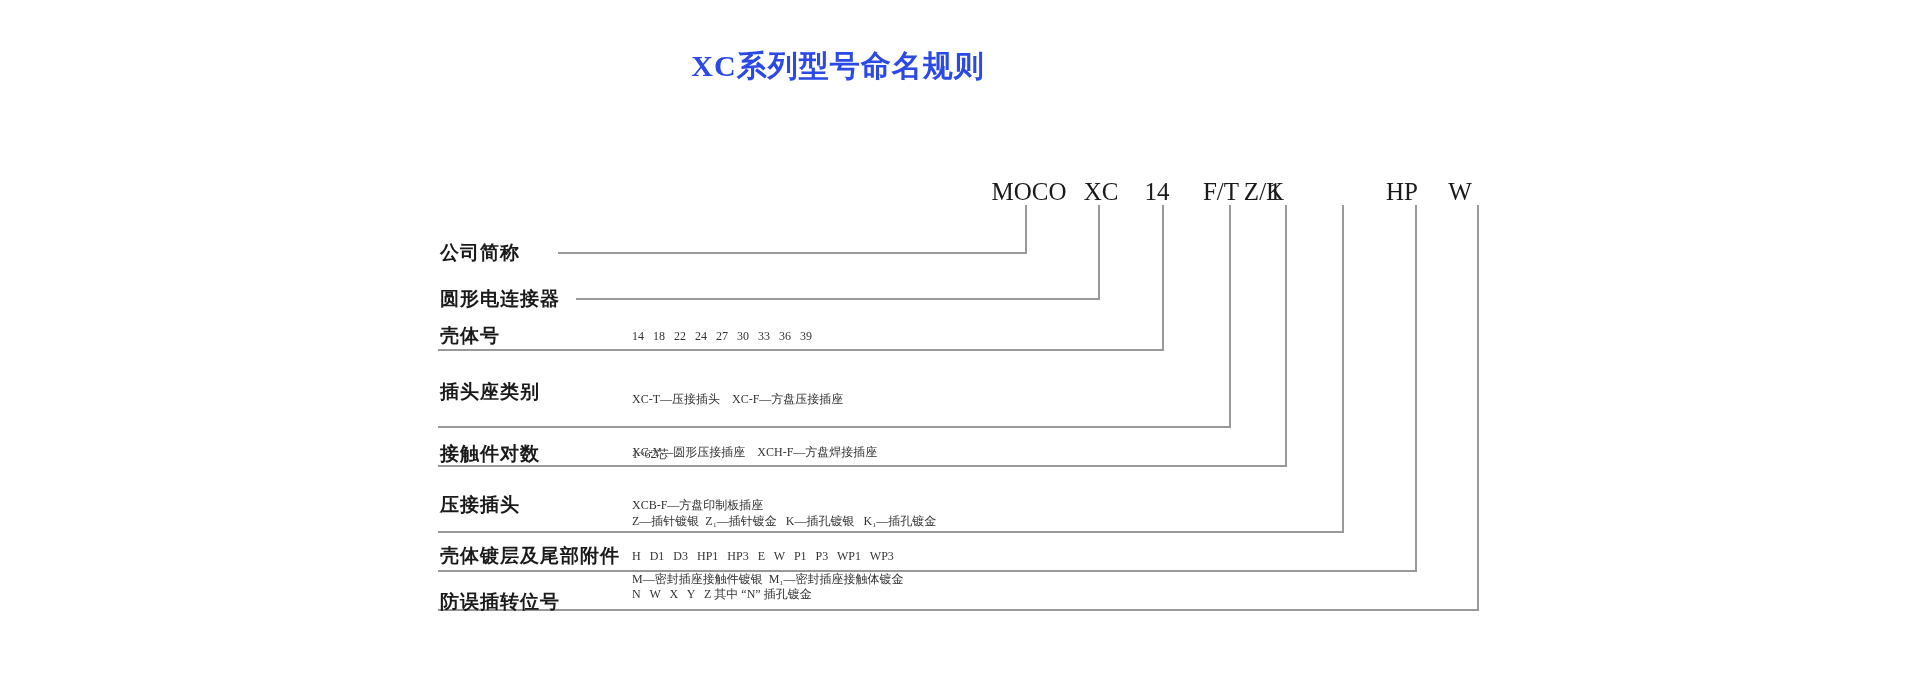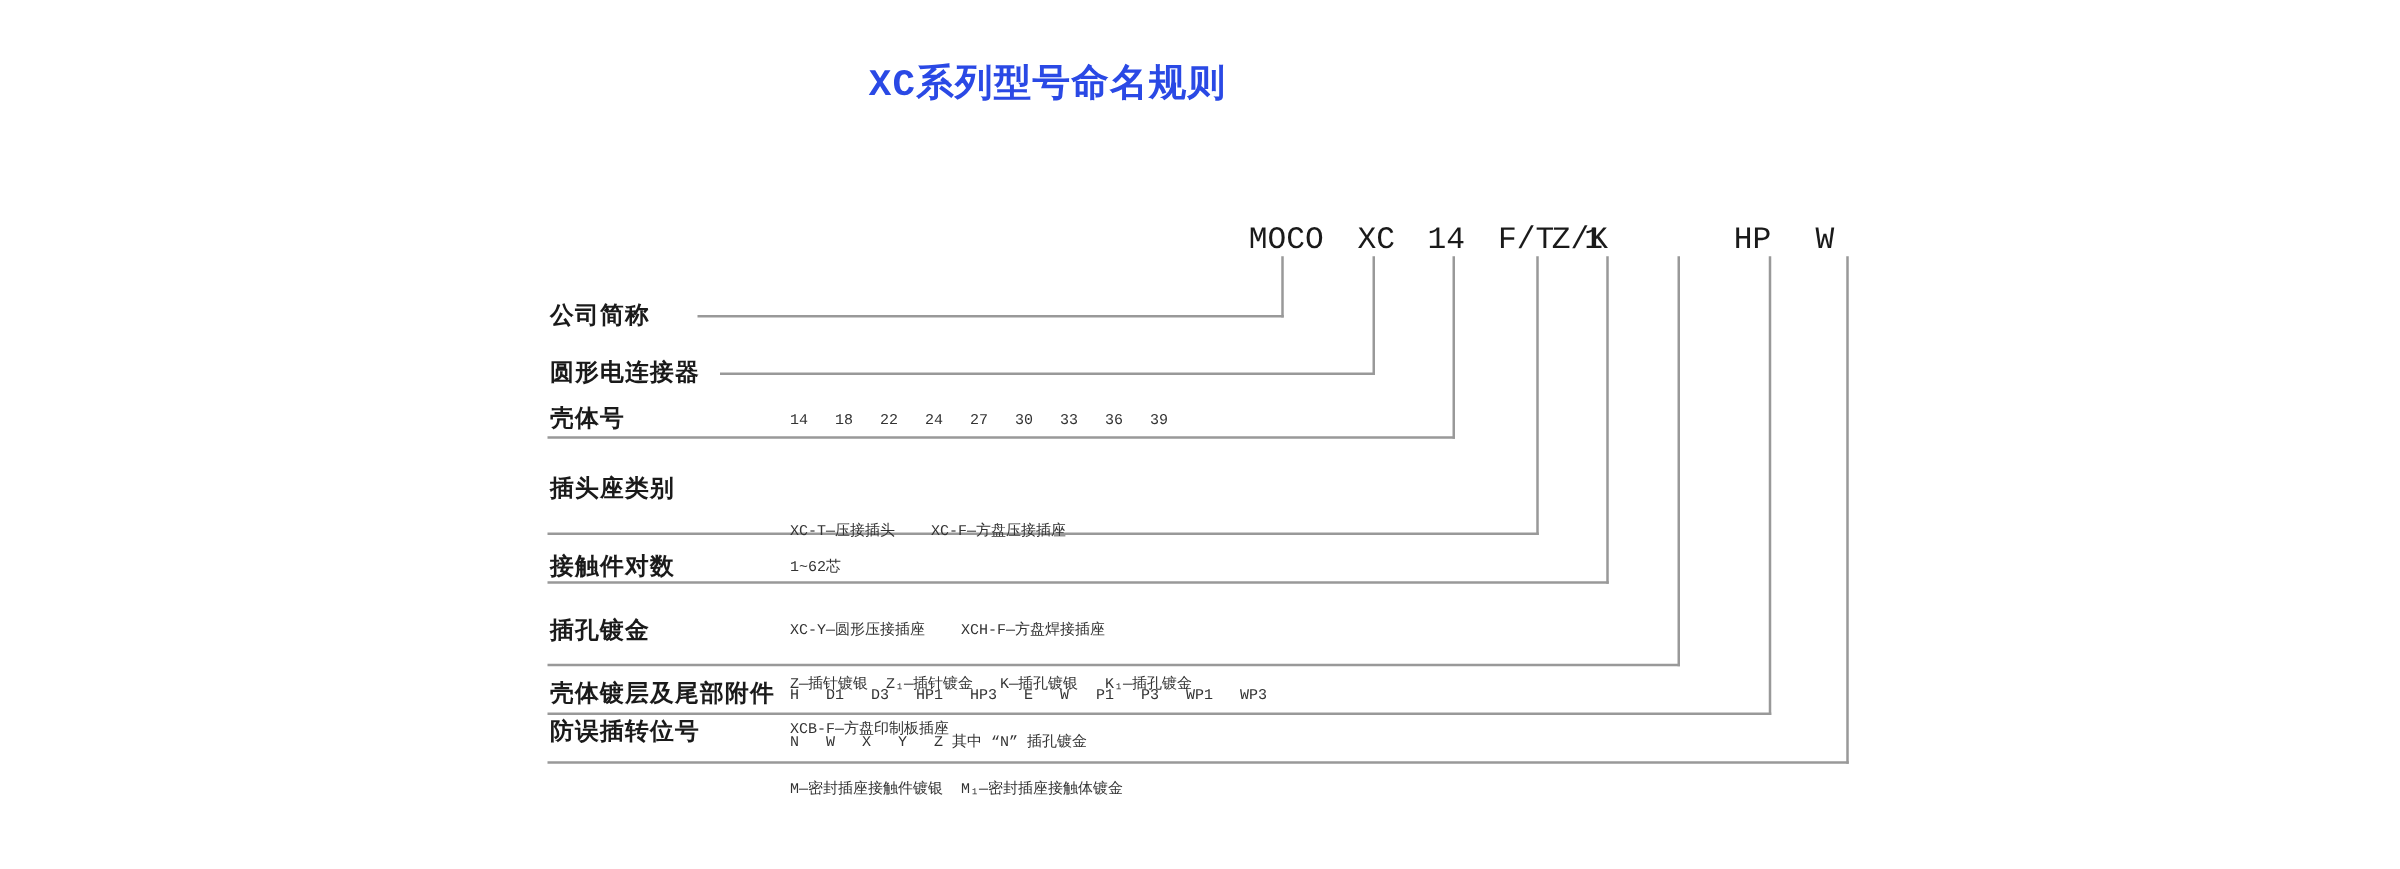--- a/index.html
+++ b/index.html
@@ -5,21 +5,21 @@
   :root{
     --title-color:#2a49e5;
     --label-color:#1a1a1a;
     --anno-color:#333333;
     --line-color:#999999;
     --bg:#ffffff;
   }
   html,body{margin:0;padding:0;background:var(--bg);}
   .canvas{
     position:relative;width:1676px;height:695px;background:var(--bg);
-    font-family:Liberation Mono, monospace;overflow:hidden;
+    font-family:Liberation Serif, serif;overflow:hidden;
   }
   .page-title{
     position:absolute;top:46px;left:50%;transform:translateX(-50%);
     margin:0;font-size:30px;font-weight:700;letter-spacing:1px;
     color:var(--title-color);white-space:nowrap;
   }
   .code-part{
     position:absolute;top:181px;height:22px;line-height:22px;
     transform:translateX(-50%);font-size:25px;color:var(--label-color);
     white-space:nowrap;
@@ -28,21 +28,21 @@
   .hline{position:absolute;height:2px;background:var(--line-color);}
   .row-label{
     position:absolute;left:440px;height:28px;line-height:28px;
     font-size:19px;font-weight:700;letter-spacing:1px;
     color:var(--label-color);white-space:pre;
   }
   .row-content{
     position:absolute;left:632px;color:var(--anno-color);
     font-size:12px;white-space:pre;
   }
-  .row-content div{white-space:pre;margin-top:28px;}
+  .row-content div{white-space:pre;}
   .lh28{height:28px;line-height:28px;}
   .lh23 div{height:23px;line-height:23px;}
   .lh28m div{height:28px;line-height:28px;}
 </style>
 </head>
 <body>
 
 <div class="canvas">
 
   <h1 class="page-title">XC系列型号命名规则</h1>
@@ -72,23 +72,23 @@
   <div class="hline" style="left:438px;top:465px;width:849px"></div>
   <div class="hline" style="left:438px;top:531px;width:906px"></div>
   <div class="hline" style="left:438px;top:570px;width:979px"></div>
   <div class="hline" style="left:438px;top:609px;width:1041px"></div>
 
   <div class="row-label" style="top:239px">公司简称</div>
   <div class="row-label" style="top:285px">圆形电连接器</div>
   <div class="row-label" style="top:322px">壳体号</div>
   <div class="row-label" style="top:378px">插头座类别</div>
   <div class="row-label" style="top:440px">接触件对数</div>
-  <div class="row-label" style="top:491px">插孔镀金</div>
+  <div class="row-label" style="top:491px">压接插头</div>
   <div class="row-label" style="top:542px">壳体镀层及尾部附件</div>
-  <div class="row-label" style="top:572px">防误插转位号</div>
+  <div class="row-label" style="top:588px">防误插转位号</div>
 
   <div class="row-content lh28" style="top:322px">14   18   22   24   27   30   33   36   39</div>
 
   <div class="row-content lh23" style="top:358px">
     <div>XC-T—压接插头    XC-F—方盘压接插座</div>
     <div>XC-Y—圆形压接插座    XCH-F—方盘焊接插座</div>
     <div>XCB-F—方盘印制板插座</div>
   </div>
 
   <div class="row-content lh28" style="top:440px">1~62芯</div>

